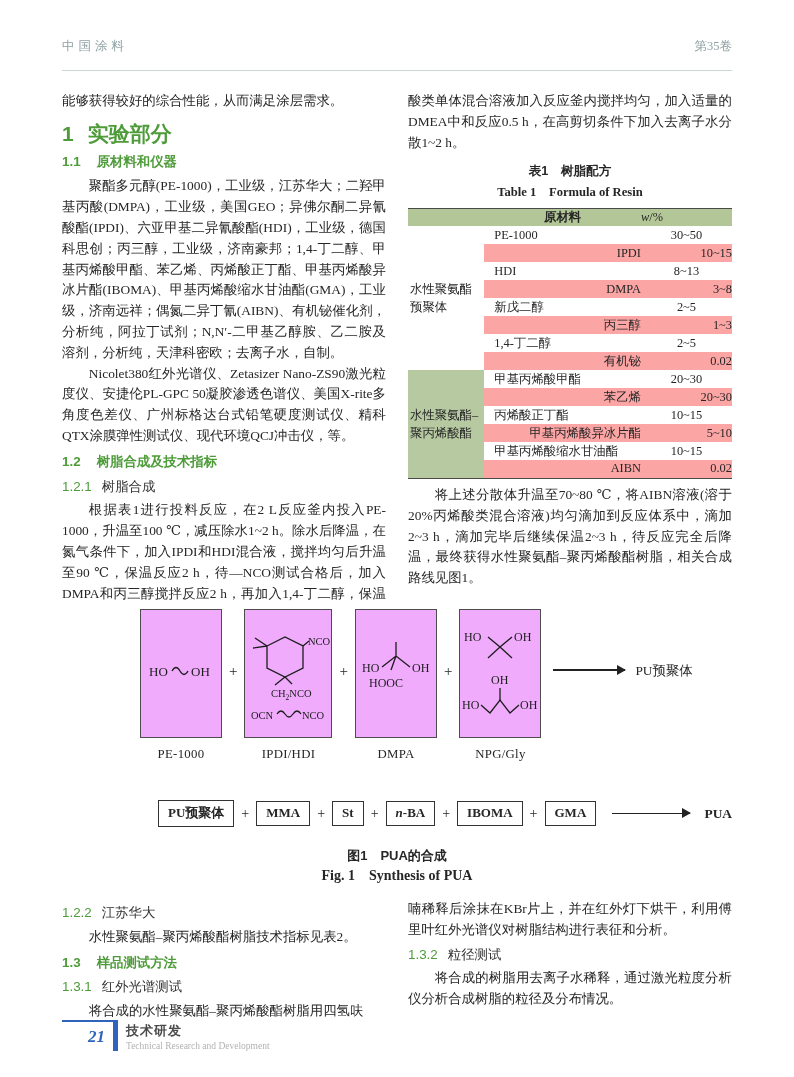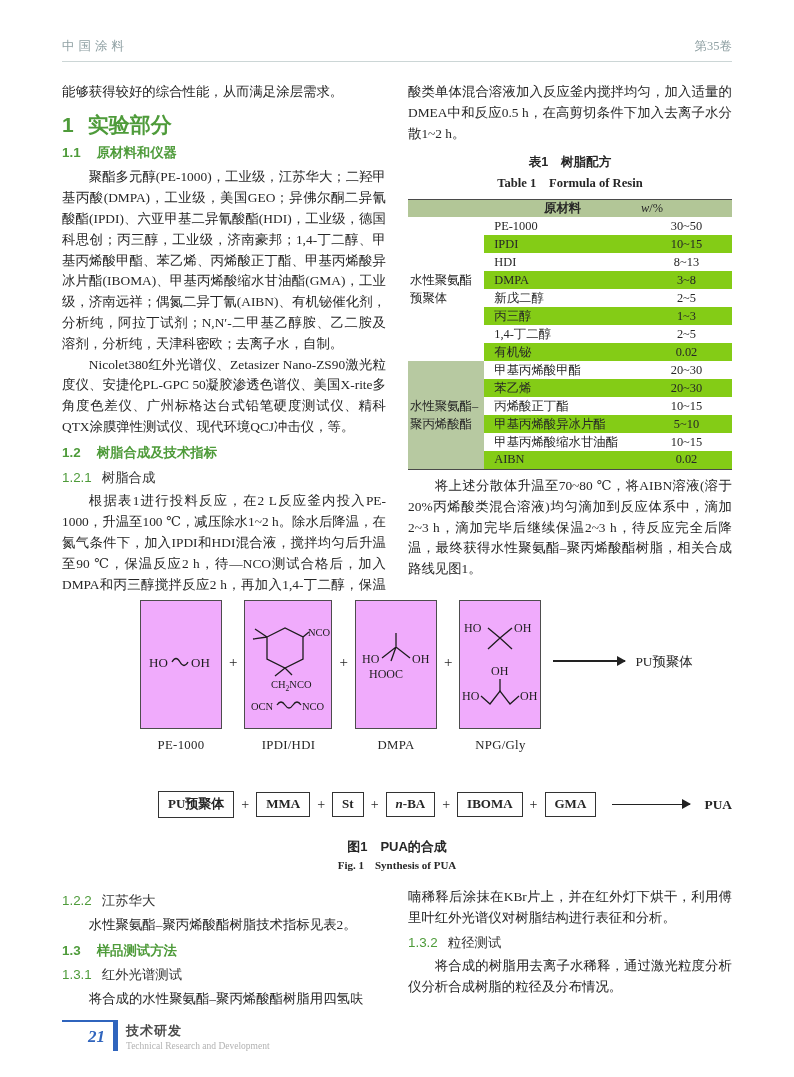--- a/index.html
+++ b/index.html
@@ -2,21 +2,21 @@
 <html><head>
 <meta charset="utf-8">
 <style>
   * { margin:0; padding:0; box-sizing:border-box; }
   html,body { width:794px; height:1077px; background:#ffffff; overflow:hidden; }
   body { font-family:"Liberation Serif","DejaVu Serif",serif; color:#262626; position:relative; }
   .page { padding:38px 62px 0 62px; height:100%; position:relative; }
 
   
   .page-header { display:flex; justify-content:space-between; align-items:flex-end;
-    color:#8fa0a3; font-size:12.5px; border-bottom:1px solid #ccd6d6; padding-bottom:6px; }
+    color:#8fa0a3; font-size:12.5px; border-bottom:1px solid #ccd6d6; padding-bottom:15px; }
   .page-header .jt { letter-spacing:4px; }
 
   
   .columns { display:flex; gap:22px; }
   .columns.top { margin-top:20px; height:512px; overflow:hidden; }
   .columns.bottom { margin-top:14px; height:128px; overflow:hidden; }
   .col { width:324px; font-size:13.4px; line-height:20.8px; text-align:justify; }
   p.para { text-indent:2em; }
   p.cont { text-indent:0; }
 
@@ -38,42 +38,42 @@
   table.resin { width:100%; border-collapse:collapse; font-size:12.4px; line-height:1.25;
        border-top:1.6px solid #4a4a4a; border-bottom:1.6px solid #4a4a4a; }
   table.resin th, table.resin td { height:18px; vertical-align:middle; }
   tr.hdr th { background:#b2c697; font-weight:normal; }
   tr.hdr .mh { font-family:"Liberation Sans","DejaVu Sans",sans-serif; font-weight:bold; text-align:center; }
   .gcol { width:72px; } .mcol { width:148px; } .vcol { width:86px; }
   td.g { text-align:left; padding-left:2px; line-height:1.5; vertical-align:middle; }
   td.g.g2 { background:#b7c9a1; }
   td.m { text-align:left; padding-left:10px; }
   td.v { text-align:center; }
-  tr.rg td.m, tr.rg td.v { background:#84cc16; }
+  tr.rg td.m, tr.rg td.v { background:#fca5a5;text-align:right; }
 
   
   .fig { margin-top:6px; }
   .fig-row1 { display:flex; align-items:flex-start; margin-left:78px; }
   .unit { display:flex; flex-direction:column; align-items:center; }
   .chem-box { border:1.5px solid #4d4d4d; background:#f0abfc; }
   .chem-label { margin-top:9px; font-size:12.8px; letter-spacing:0.3px; }
   .plus { margin:54px 7px 0 7px; font-size:15px; }
   .r1-arrow { margin-top:60px; margin-left:12px; }
   .r2-arrow { margin-left:16px; }
   .harrow { position:relative; height:1.6px; background:#222; }
   .harrow::after { content:""; position:absolute; right:-1px; top:-4.3px; border-left:9px solid #222;
       border-top:5px solid transparent; border-bottom:5px solid transparent; }
   .pu-label { margin-top:53px; margin-left:10px; font-size:13.4px; }
   .fig-row2 { display:flex; align-items:center; margin-left:96px; margin-top:38px; }
   .r2-box { border:1.5px solid #333; padding:3px 9px 4px; font-size:13px; font-weight:bold; white-space:nowrap; }
   .fig-row2 .plus2 { margin:0 7px; font-size:14px; }
   .r2-product { margin-left:14px; font-size:13.4px; font-weight:bold; }
   .fig-cap-zh { text-align:center; font-family:"Liberation Sans","DejaVu Sans",sans-serif;
       font-weight:bold; font-size:13px; margin-top:20px; white-space:pre; }
-  .fig-cap-en { text-align:center; font-weight:bold; font-size:11px; margin-top:2px; white-space:pre; }
+  .fig-cap-en { text-align:center; font-weight:bold; font-size:14px; margin-top:2px; white-space:pre; }
 
   svg text { font-family:"Liberation Serif","DejaVu Serif",serif; fill:#1c1c1c; }
   svg .ln { stroke:#1c1c1c; stroke-width:1.3; fill:none; }
 
   
   .page-footer { position:absolute; left:62px; top:1020px; display:flex; align-items:flex-start; }
   .pno-box { border-top:2px solid #2f64bd; border-right:5px solid #2f64bd;
       width:56px; height:31px; display:flex; align-items:center; justify-content:flex-end;
       padding-right:8px; }
   .pno { color:#2f64bd; font-style:italic; font-weight:bold; font-size:17px; }

